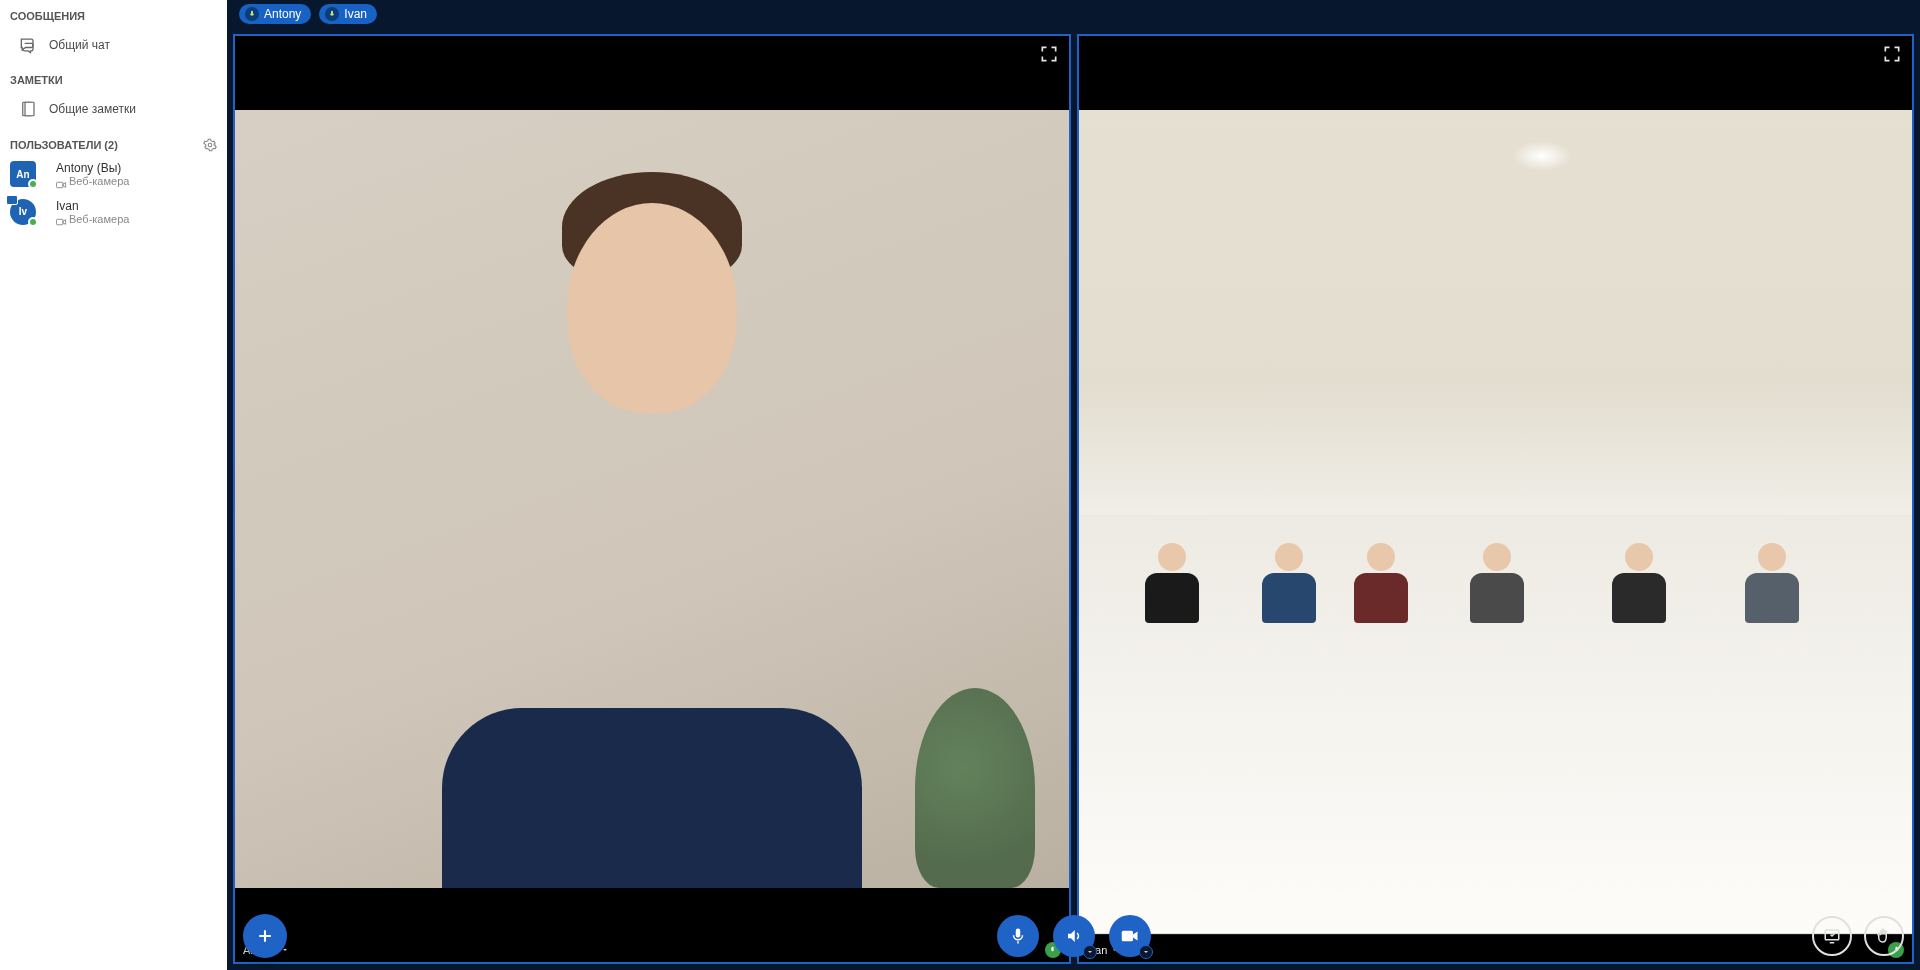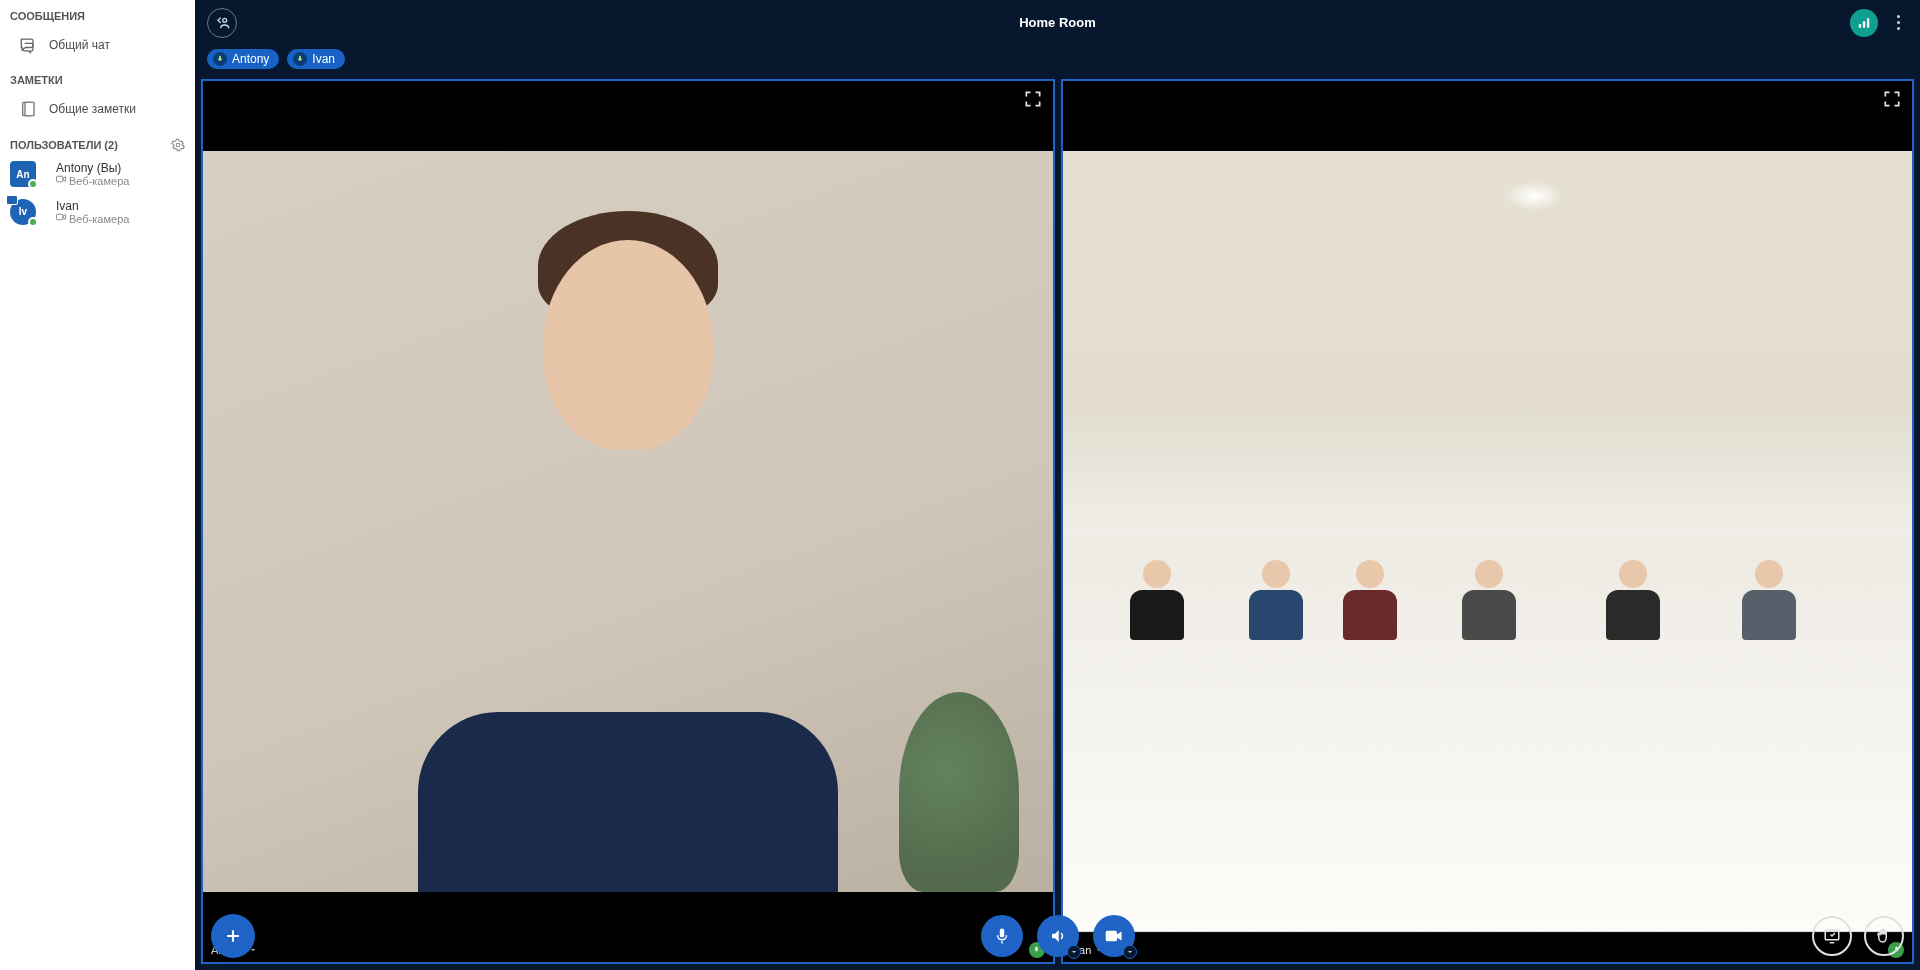--- a/index.html
+++ b/index.html
@@ -1,31 +1,31 @@
 <!DOCTYPE html>
 <html><head>
 <meta charset="utf-8">
 <style>
 * { margin: 0; padding: 0; box-sizing: border-box; }
 html, body { width: 100%; height: 100%; font-family: Arial, sans-serif; overflow: hidden; }
 body { display: flex; background: #0a1830; color: #fff; }
 
 
-.sidebar { width: 195px; background: #fff; color: #333; display: flex; flex-direction: column; font-size: 12px; }
+.sidebar { width: 227px; background: #fff; color: #333; display: flex; flex-direction: column; font-size: 12px; }
 .sidebar-section-title { padding: 10px 10px 4px 10px; font-weight: bold; color: #555; text-transform: uppercase; font-size: 11px; display:flex; justify-content:space-between; align-items:center;}
 .sidebar-item { display: flex; align-items: center; padding: 8px 17px; cursor: pointer; color: #4a4a4a; }
 .sidebar-item .icon { width: 22px; height: 22px; margin-right: 10px; display:flex; align-items:center; justify-content:center; color:#666;}
 .user-row { display:flex; align-items:flex-start; padding: 5px 10px; cursor:pointer;}
 .user-avatar { width:26px;height:26px;border-radius:4px;background:#1f63b5;color:#fff;display:flex;align-items:center;justify-content:center;font-size:10px;font-weight:bold;position:relative; flex-shrink:0;}
 .user-avatar.round { border-radius:50%; }
 .user-avatar .dot { position:absolute; bottom:-2px; right:-2px; width:10px;height:10px;border-radius:50%;background:#4bb04b;border:2px solid #fff;}
 .user-avatar .corner { position:absolute; top:-4px; left:-4px; width:12px;height:10px;background:#1f63b5;border:1px solid #fff; border-radius:2px;}
 .user-info { margin-left:20px; line-height:1.2;}
 .user-name { color:#333; font-size:12px;}
-.user-sub { color:#888; font-size:11px; display:flex; align-items:flex-start; gap:2px;}
+.user-sub { color:#888; font-size:11px; display:flex; align-items:flex-end; gap:2px;}
 .gear-icon { cursor:pointer; color:#888;}
 
 
 .main { flex:1; display:flex; flex-direction:column; background:#06172e; position:relative;}
 .topbar { height:45px; display:flex; align-items:center; padding:0 12px; position:relative;}
 .topbar .round-btn { width:30px;height:30px;border-radius:50%;border:1px solid #6b7a8d;display:flex;align-items:center;justify-content:center;cursor:pointer;color:#cbd5e0;}
 .topbar .title { position:absolute; left:50%; transform:translateX(-50%); font-weight:bold; font-size:13px; color:#fff;}
 .topbar .right { margin-left:auto; display:flex; align-items:center; gap:10px;}
 .signal-btn { width:28px;height:28px;border-radius:50%;background:#0d9f8f;display:flex;align-items:center;justify-content:center;cursor:pointer;}
 .kebab { width:20px; display:flex; flex-direction:column; align-items:center; gap:3px; cursor:pointer;}
@@ -136,44 +136,20 @@
             <rect x="1" y="2" width="14" height="12" rx="2"></rect>
             <path d="M15 6l6-3v10l-6-3z"></path>
           </svg>
         <span>Веб-камера</span>
       </div>
     </div>
   </div>
 </div>
 
 <div class="main">
-  <div class="topbar">
-    <div class="round-btn">
-      <svg width="16" height="16" viewBox="0 0 24 24" fill="none" stroke="currentColor" stroke-width="2">
-          <path d="M10 12l-4-4 4-4"></path>
-          <circle cx="16" cy="8" r="3"></circle>
-          <path d="M10 20c0-3 2-5 6-5s6 2 6 5"></path>
-        </svg>
-    </div>
-    <div class="title">Home Room</div>
-    <div class="right">
-      <div class="signal-btn">
-        <svg width="14" height="14" viewBox="0 0 24 24" fill="#fff">
-            <rect x="3" y="14" width="4" height="6"></rect>
-            <rect x="10" y="9" width="4" height="11"></rect>
-            <rect x="17" y="4" width="4" height="16"></rect>
-          </svg>
-      </div>
-      <div class="kebab">
-          <span></span>
-          <span></span>
-          <span></span>
-        </div>
-    </div>
-  </div>
 
   <div class="speaker-row">
     <div class="pill">
       <span class="mic-dot">
         <svg width="8" height="8" viewBox="0 0 24 24" fill="#bfe07a">
             <path d="M12 2a3 3 0 013 3v6a3 3 0 01-6 0V5a3 3 0 013-3z"></path>
             <path d="M6 11a6 6 0 0012 0M12 19v3"></path>
           </svg>
       </span>
       <span>Antony</span>

